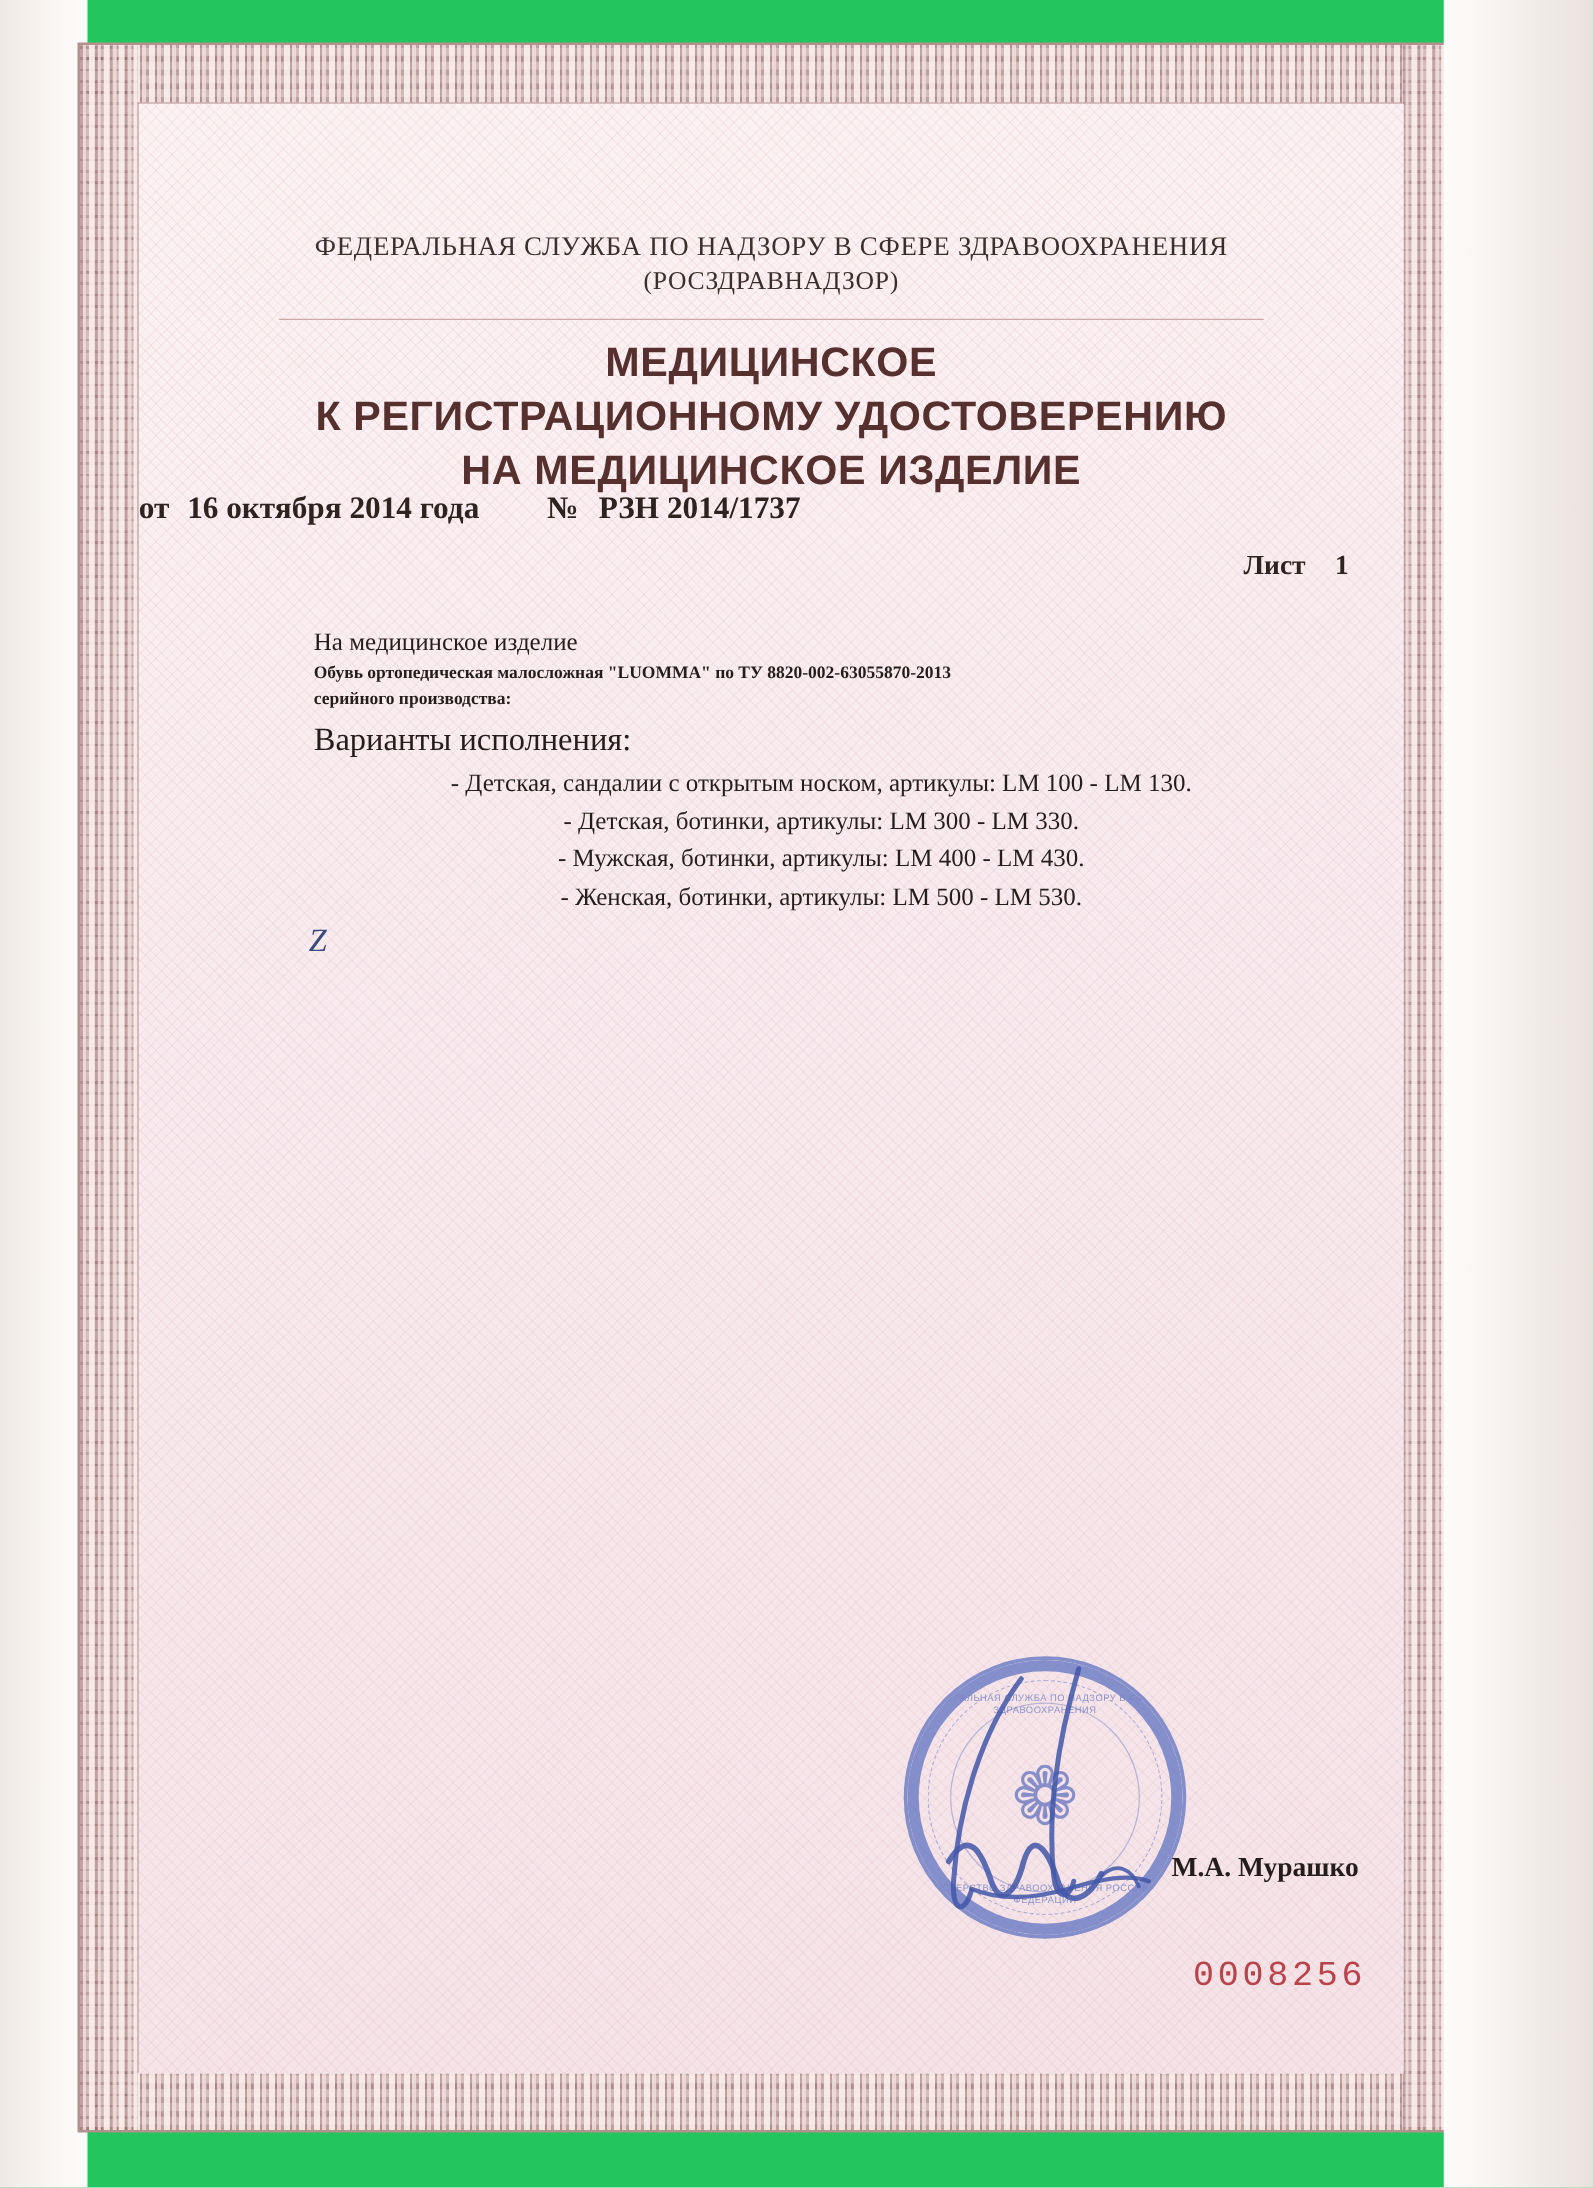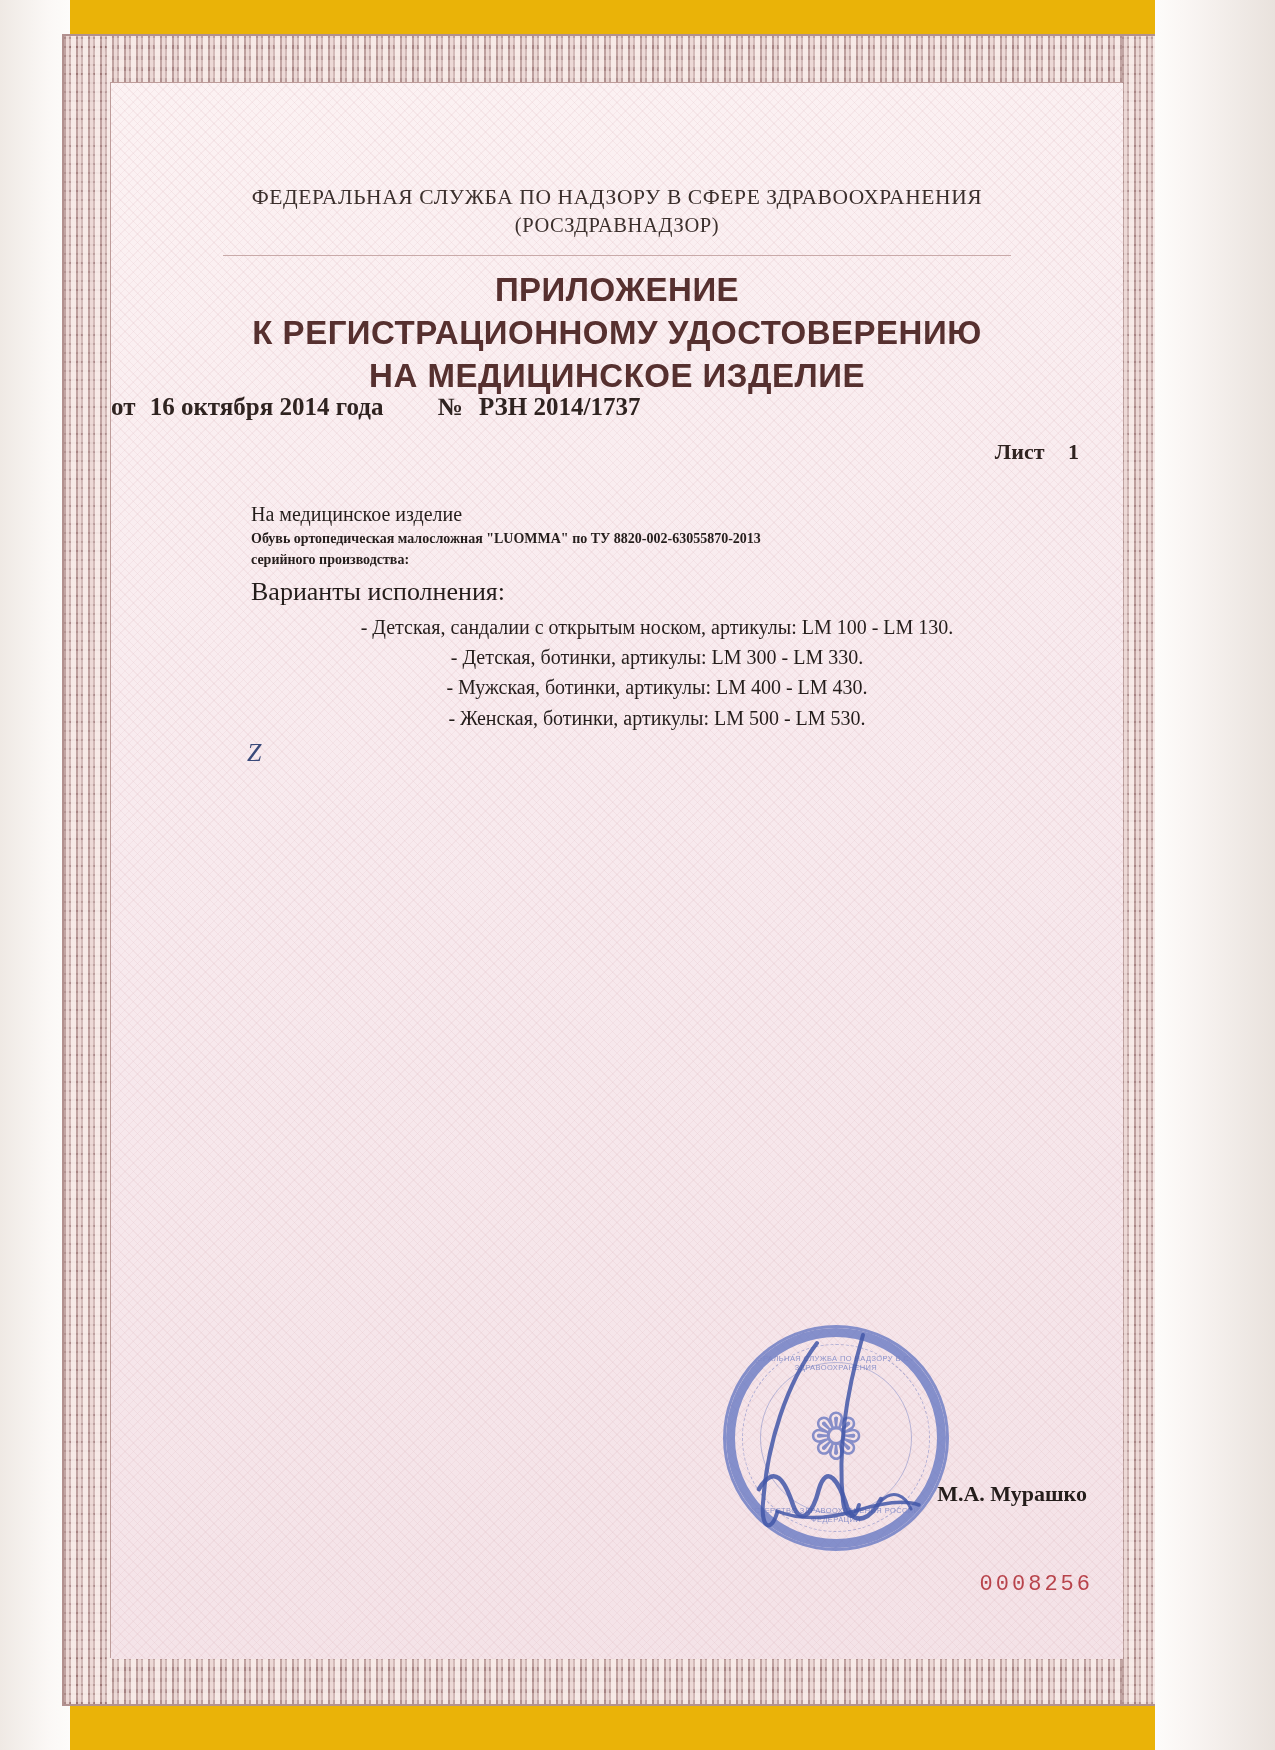--- a/index.html
+++ b/index.html
@@ -13,21 +13,21 @@
     position: relative;
     font-family: "Liberation Serif", serif;
     overflow: hidden;
   }
 
   
   #scan {
     position: absolute;
     left: 0; top: 0;
     width: 1275px; height: 1750px;
-    background: #eab308;
+    background: #22c55e;
   }
   
   #scan::before {
     content: "";
     position: absolute;
     left: 0; top: 0; bottom: 0; width: 70px;
     background: linear-gradient(to right, #efe9e4 0%, #fbf8f6 70%, #fdfcfa 100%);
   }
   #scan::after {
     content: "";
@@ -246,21 +246,21 @@
     position: absolute;
     left: 556px; bottom: 96px;
     width: 320px; height: 250px;
     pointer-events: none;
   }
 
   .doc-number {
     position: absolute;
     right: 30px; bottom: 62px;
     font-family: "Liberation Mono", monospace;
-    font-size: 22px;
+    font-size: 28px;
     letter-spacing: 3px;
     color: #b8434b;
     margin-left: 47px;
   }
 </style>
 </head>
 <body>
 
 <div id="scan">
 
@@ -275,21 +275,21 @@
     <div id="content">
 
       <div class="agency">
         <div class="line1">ФЕДЕРАЛЬНАЯ СЛУЖБА ПО НАДЗОРУ В СФЕРЕ ЗДРАВООХРАНЕНИЯ</div>
         <div class="line2">(РОСЗДРАВНАДЗОР)</div>
       </div>
 
       <div class="hr-thin"></div>
 
       <div class="title-block">
-        <div class="title-line">ПРИЛОЖЕНИЕ</div>
+        <div class="title-line">МЕДИЦИНСКОЕ</div>
         <div class="title-line">К РЕГИСТРАЦИОННОМУ УДОСТОВЕРЕНИЮ</div>
         <div class="title-line">НА МЕДИЦИНСКОЕ ИЗДЕЛИЕ</div>
       </div>
 
       <div class="date-row">
         <span>от</span>
         <span style="margin-left:8px;">16 октября 2014 года</span>
         <span class="num-sign">№</span>
         <span class="reg-no">РЗН 2014/1737</span>
       </div>

